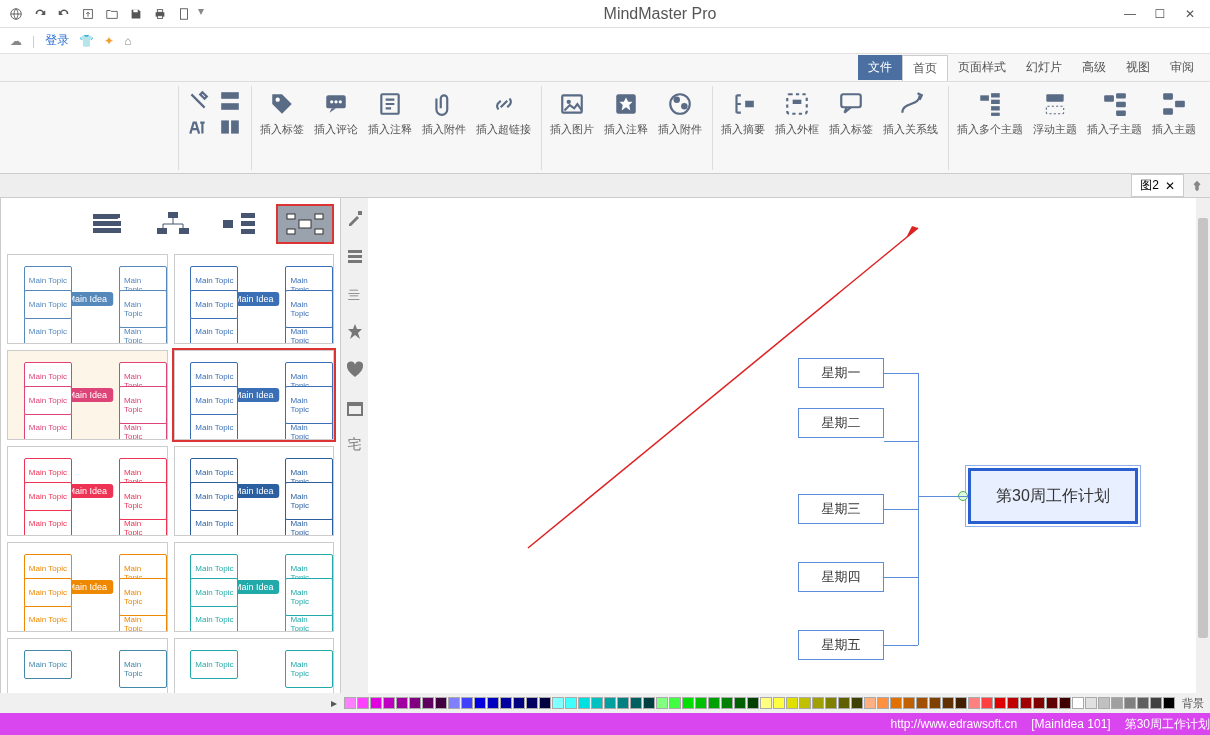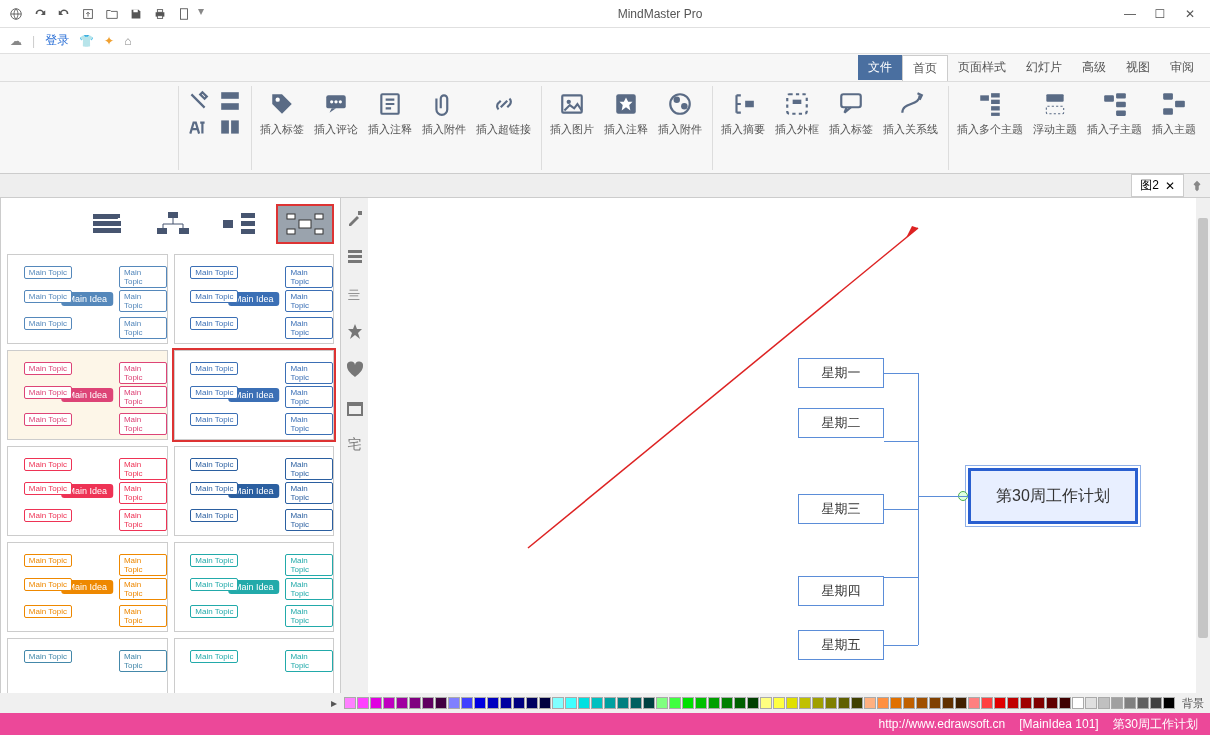--- a/index.html
+++ b/index.html
@@ -2,21 +2,21 @@
 <html><head>
 <meta charset="utf-8">
 <style>
 *{margin:0;padding:0;box-sizing:border-box;font-family:"Microsoft YaHei",Arial,sans-serif;font-size:12px;user-select:none}
 body{width:1210px;height:735px;background:#fff;overflow:hidden;position:relative;direction:rtl}
 body *{direction:ltr}
 .titlebar{height:28px;background:#fff;display:flex;align-items:center;justify-content:space-between;padding:0 6px;border-bottom:1px solid #e0e0e0}
 .titlebar-left{display:flex;gap:4px}
 .tb-btn{width:20px;height:20px;display:flex;align-items:center;justify-content:center;color:#555;cursor:pointer}
 .tb-btn svg{width:14px;height:14px;fill:#555}
-.titlebar-center{color:#555;font-size:12px}
+.titlebar-center{color:#555;font-size:16px}
 .titlebar-right{display:flex;gap:2px}
 .win-btn{width:28px;height:22px;display:flex;align-items:center;justify-content:center;color:#555;cursor:pointer}
 .quickbar{height:26px;background:#fff;display:flex;align-items:center;justify-content:space-between;padding:0 10px;border-bottom:1px solid #e0e0e0}
 .qb-left{display:flex;gap:10px;align-items:center}
 .qb-right{display:flex;gap:8px;align-items:center}
 .login-link{color:#2a6fd6;cursor:pointer}
 .menubar{height:28px;background:#f7f7f7;display:flex;align-items:center;justify-content:flex-end;padding:0 6px;border-bottom:1px solid #ddd}
 .menu-tab{padding:4px 10px;color:#555;cursor:pointer}
 .menu-tab.file{background:#4a6fa0;color:#fff}
 .menu-tab.active{background:#fff;border:1px solid #ccc;border-bottom:none}
@@ -36,35 +36,35 @@
 .side-tools .st{width:20px;height:20px;cursor:pointer}
 .side-panel{width:340px;background:#fff;border-left:1px solid #ccc;display:flex;flex-direction:column}
 .sp-title{height:24px;display:flex;align-items:center;justify-content:flex-end;padding:0 8px;color:#555;border-bottom:1px solid #ddd;gap:8px}
 .layout-row{display:flex;flex-direction:row-reverse;gap:12px;padding:8px 8px 12px 8px;align-items:center}
 .layout-chip{width:54px;height:36px;display:flex;align-items:center;justify-content:center;cursor:pointer}
 .layout-chip.sel{background:#9aa3ad;outline:2px solid #d33}
 .theme-grid{flex:1;overflow:auto;display:grid;grid-template-columns:1fr 1fr;direction:rtl;gap:6px;padding:0 6px 6px 6px}
 .theme-card{height:90px;border:1px solid #ccc;background:#fff;position:relative;direction:ltr;overflow:hidden}
 .theme-card.sel{outline:2px solid #d33}
 .tc-center{position:absolute;left:50%;top:50%;transform:translate(-50%,-50%);padding:2px 6px;font-size:9px;border-radius:3px}
-.tc-node{position:absolute;padding:1px 4px;font-size:8px;border-radius:2px}
+.tc-node{position:absolute;padding:9px 4px;font-size:8px;border-radius:2px}
 .scrollbar-v{position:absolute;right:0;top:0;width:14px;height:100%;background:#f0f0f0}
 .scrollbar-v .thumb{position:absolute;left:2px;width:10px;background:#c5c5c5;border-radius:2px}
 .mindmap{position:absolute;left:430px;top:150px}
 .mm-root{position:absolute;left:170px;top:120px;width:170px;height:56px;border:3px solid #2a5fd0;background:#e8efff;display:flex;align-items:center;justify-content:center;font-size:16px;color:#333}
 .mm-root::before{content:"";position:absolute;inset:-6px;border:1px solid #8fb0e8}
 .mm-child{position:absolute;width:86px;height:30px;border:1px solid #5b8dd8;background:#fff;display:flex;align-items:center;justify-content:center;color:#333;font-size:13px}
 .mm-line{position:absolute;border-top:1px solid #5b8dd8}
 .mm-vline{position:absolute;border-left:1px solid #5b8dd8}
 .mm-handle{position:absolute;width:10px;height:10px;border:1px solid #4caf50;background:#dfffe0;border-radius:50%}
 .arrow{position:absolute;pointer-events:none}
 .colorbar{height:20px;background:#f0f0f0;display:flex;align-items:center;flex-direction:row-reverse;padding:0 6px;gap:1px}
 .cb-lbl{font-size:11px;color:#555;margin-left:6px}
 .cb-sw{width:12px;height:12px;border:1px solid #aaa}
-.statusbar{height:22px;background:#ec4899;color:#fff;display:flex;align-items:center;justify-content:flex-end;padding:0 12px;gap:14px;font-size:11px}
+.statusbar{height:22px;background:#d946ef;color:#fff;display:flex;align-items:center;justify-content:flex-end;padding:0 0;gap:14px;font-size:11px}
 .pin{width:14px;height:14px}
 </style>
 </head>
 <body>
 
 <div class="titlebar">
   <div class="titlebar-left">
     <div class="tb-btn">
         <svg viewBox="0 0 16 16">
           <circle cx="8" cy="8" r="6" fill="none" stroke="#555"></circle>
@@ -341,21 +341,21 @@
   <div class="canvas-wrap">
     <div class="scrollbar-v">
         <div class="thumb" style="top:20px;height:420px"></div>
       </div>
     <div class="mindmap">
       <div class="mm-root">第30周工作计划</div>
       <div class="mm-handle" style="left:160px;top:143px"></div>
       <div class="mm-child" style="left:0;top:10px">星期一</div>
       <div class="mm-child" style="left:0;top:60px">星期二</div>
       <div class="mm-child" style="left:0;top:146px">星期三</div>
-      <div class="mm-child" style="left:0;top:228px">星期四</div>
+      <div class="mm-child" style="left:0;top:214px">星期四</div>
       <div class="mm-child" style="left:0;top:282px">星期五</div>
 
       <div class="mm-vline" style="left:120px;top:25px;height:272px"></div>
       <div class="mm-line" style="left:120px;top:148px;width:50px"></div>
       <div class="mm-line" style="left:86px;top:25px;width:34px"></div>
       <div class="mm-line" style="left:86px;top:93px;width:34px"></div>
       <div class="mm-line" style="left:86px;top:161px;width:34px"></div>
       <div class="mm-line" style="left:86px;top:229px;width:34px"></div>
       <div class="mm-line" style="left:86px;top:297px;width:34px"></div>
     </div>

